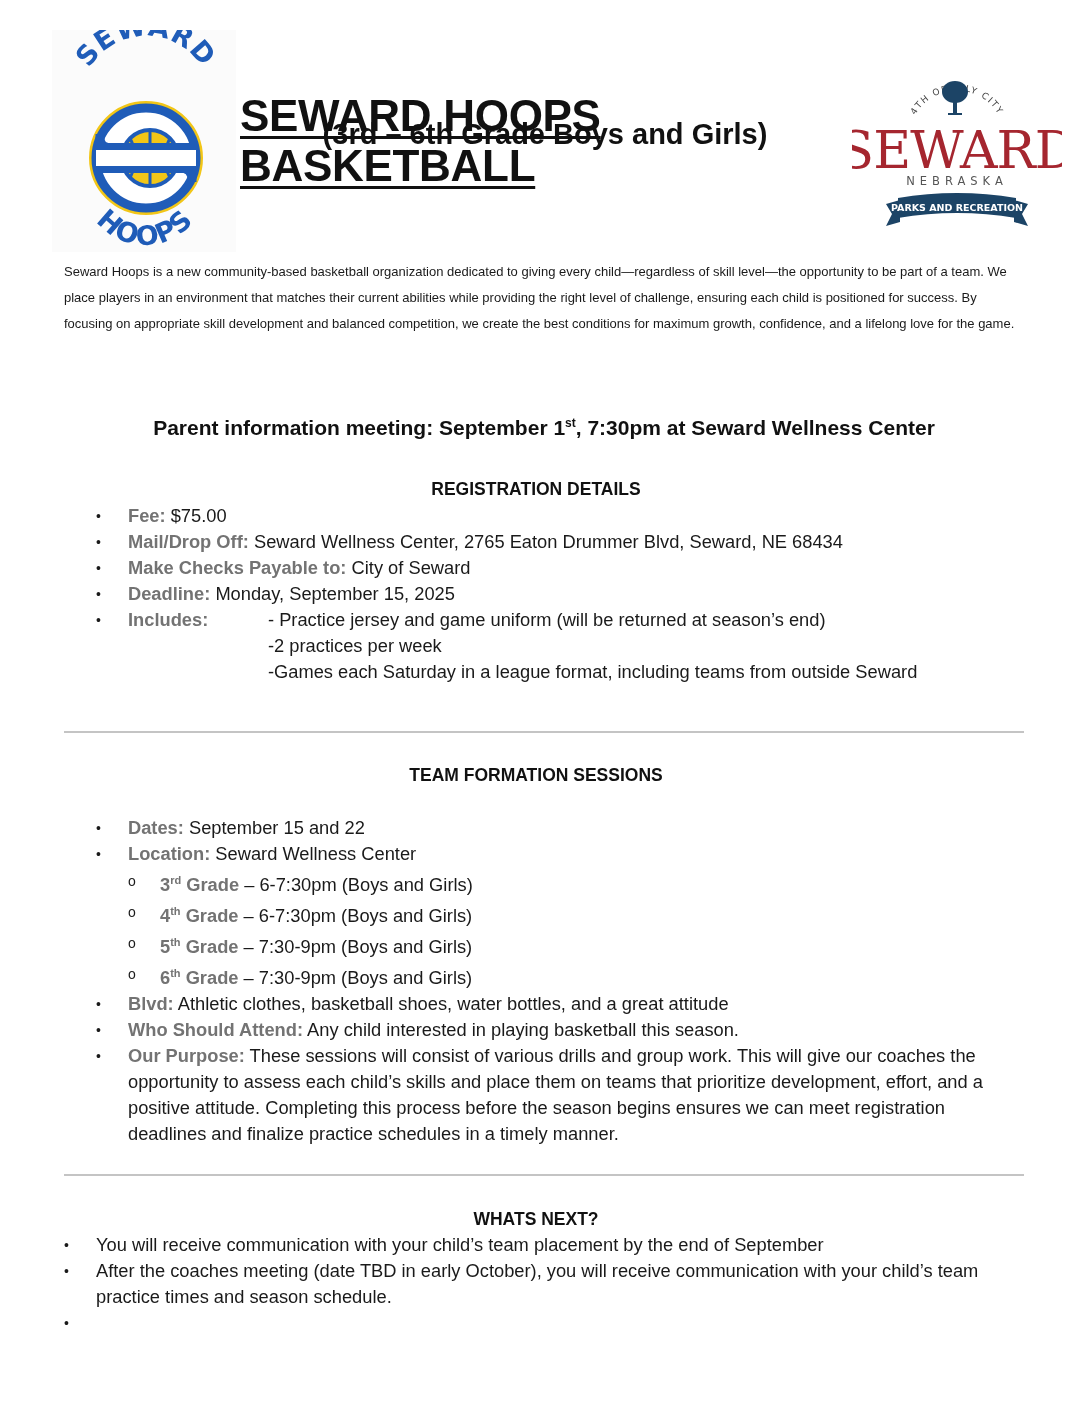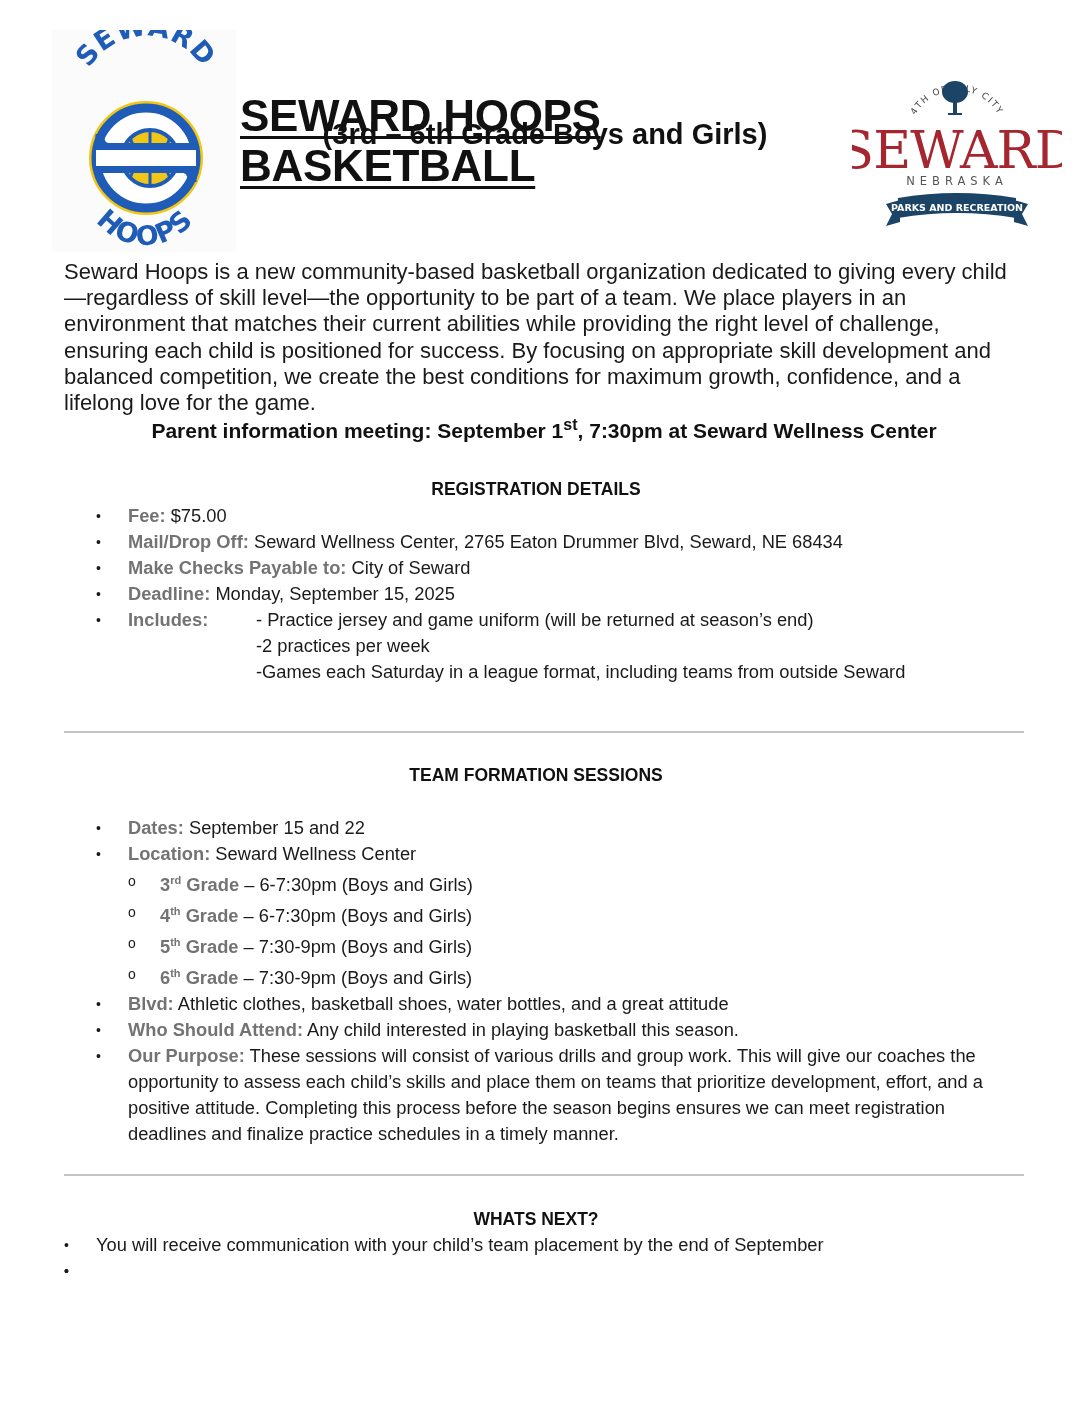--- a/index.html
+++ b/index.html
@@ -12,35 +12,35 @@
   #logo-seward { left: 852px; top: 62px; width: 210px; height: 174px; }
 
   
   #title { left: 240px; top: 66px; width: 610px; text-align: left;
            font-size: 44px; font-weight: bold; text-decoration: underline;
            text-underline-offset: 5px; text-decoration-thickness: 3px; letter-spacing: -0.3px; margin-top: 25px; }
   #subtitle { left: 240px; top: 118px; width: 610px; text-align: center;
               font-size: 29px; font-weight: bold; }
 
   
-  #intro { left: 64px; top: 259px; width: 960px; font-size: 22px; line-height: 26.2px; color: #1a1a1a; }
+  #intro { left: 64px; top: 259px; width: 960px; font-size: 13px; line-height: 26.2px; color: #1a1a1a; }
 
   
   #meeting { left: 64px; top: 416px; width: 960px; text-align: center; font-size: 21px; font-weight: bold; }
-  #meeting sup { font-size: 16px; }
+  #meeting sup { font-size: 12px; }
 
   .section-head { left: 56px; width: 960px; text-align: center; font-size: 17.5px; font-weight: bold; }
 
   ul.list { margin: 0; padding: 0; list-style: none; }
   ul.list li { position: relative; font-size: 18.3px; line-height: 26px; color: #1a1a1a; }
   ul.list li .bullet { position: absolute; left: -32px; top: 0; font-size: 14px; }
   ul.list li b { color: #737373; }
 
   #reg-list { left: 128px; top: 503px; width: 900px; }
-  .includes-row { display: flex; }
+  .includes-row { display: flex; gap: 12px; }
   .includes-label { width: 128px; flex: none; }
   .includes-lines div { line-height: 26px; }
 
   .divider { left: 64px; width: 960px; height: 0; border-top: 2px solid #c4c4c4; }
 
   #team-list { left: 128px; top: 815px; width: 880px; }
   ul.sub { margin: 0; padding: 0 0 0 32px; list-style: none; }
   ul.sub li .circle { position: absolute; left: -32px; top: 1px; font-size: 14px; }
   ul.sub li sup { font-size: 11px; }
 
@@ -143,15 +143,15 @@
   <li><span class="bullet">•</span><b>Blvd:</b><span> Athletic clothes, basketball shoes, water bottles, and a great attitude</span></li>
   <li><span class="bullet">•</span><b>Who Should Attend:</b><span> Any child interested in playing basketball this season.</span></li>
   <li><span class="bullet">•</span><b>Our Purpose:</b><span> These sessions will consist of various drills and group work. This will give our coaches the opportunity to assess each child’s skills and place them on teams that prioritize development, effort, and a positive attitude. Completing this process before the season begins ensures we can meet registration deadlines and finalize practice schedules in a timely manner.</span></li>
 </ul>
 
 <div class="abs divider" style="top:1174px;"></div>
 
 <div class="abs section-head" style="top:1209px;">WHATS NEXT?</div>
 <ul id="next-list" class="abs list">
   <li><span class="bullet">•</span><span>You will receive communication with your child’s team placement by the end of September</span></li>
-  <li><span class="bullet">•</span></li>
+  <li><span class="bullet">•</span><span>After the coaches meeting (date TBD in early October), you will receive communication with your child’s team practice times and season schedule.</span></li>
   <li><span class="bullet">•</span></li>
 </ul>
 
 </body></html>

